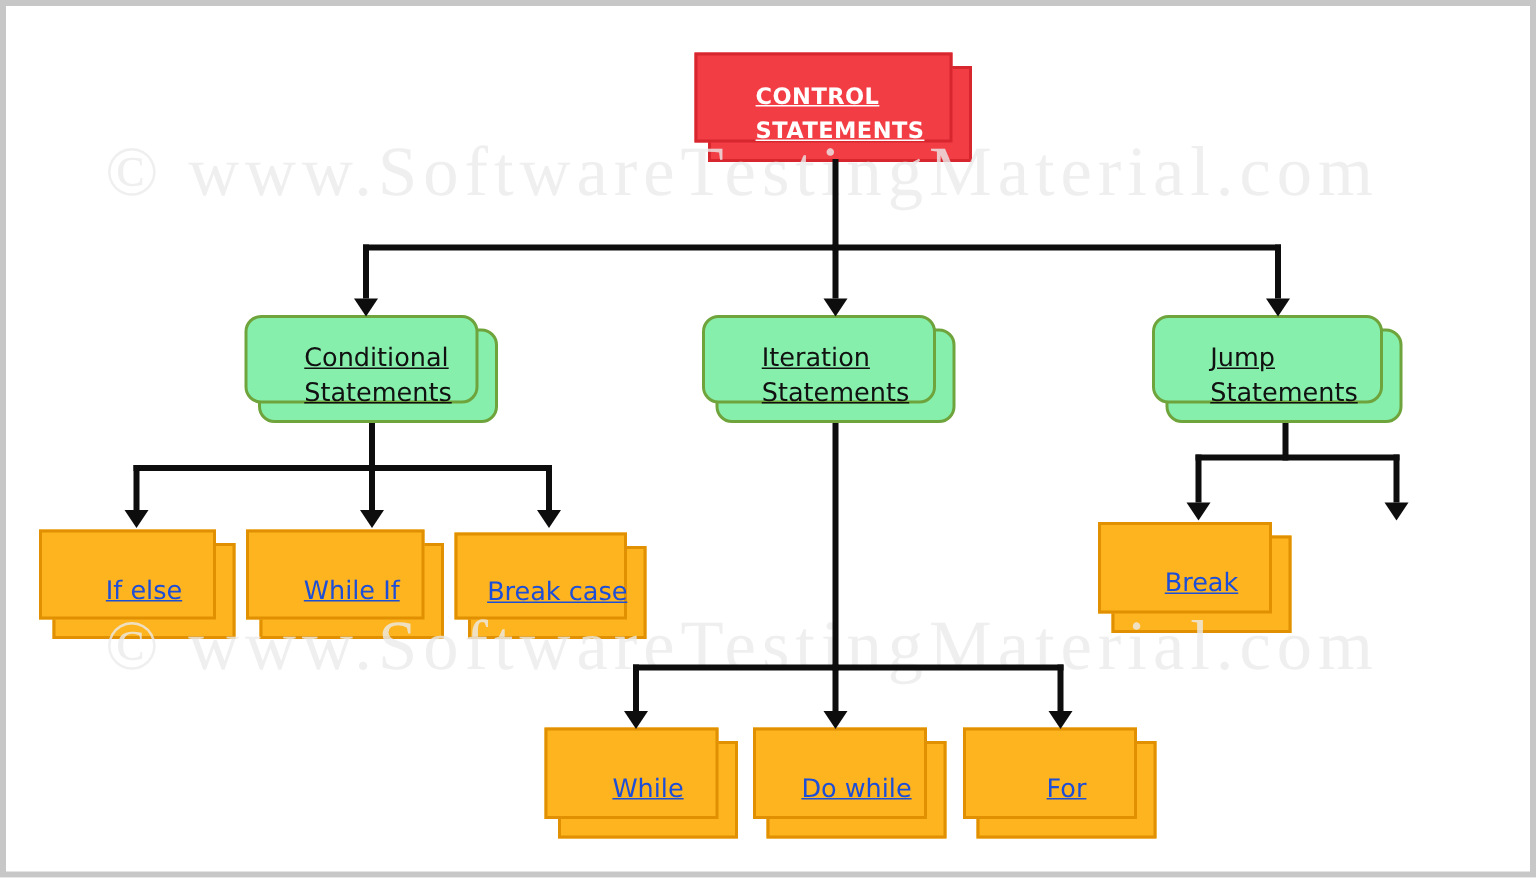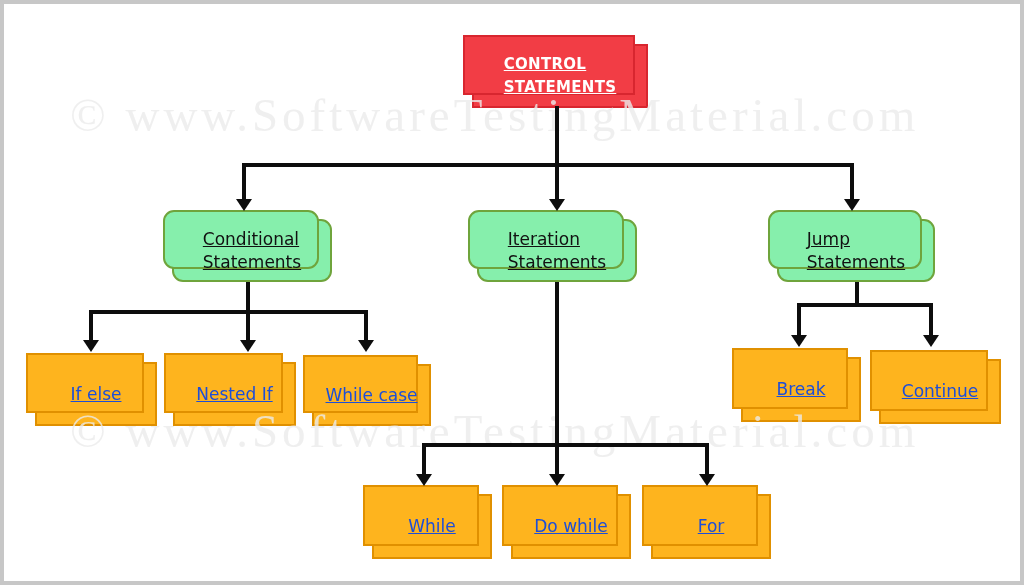--- a/index.html
+++ b/index.html
@@ -105,41 +105,38 @@
   </div>
   <div class="node green" id="n-jump">
     <span class="label">Jump
 Statements</span>
   </div>
 
   <div class="node orange" id="n-ifelse">
     <span class="label">If else</span>
   </div>
   <div class="node orange" id="n-nestedif">
-    <span class="label">Nested If</span>
+    <span class="label">While If</span>
   </div>
   <div class="node orange" id="n-switchcase">
-    <span class="label">While case</span>
+    <span class="label">Break case</span>
   </div>
 
   <div class="node orange" id="n-while">
     <span class="label">While</span>
   </div>
   <div class="node orange" id="n-for">
     <span class="label">For</span>
   </div>
   <div class="node orange" id="n-dowhile">
     <span class="label">Do while</span>
   </div>
 
   <div class="node orange" id="n-break">
     <span class="label">Break</span>
-  </div>
-  <div class="node orange" id="n-continue">
-    <span class="label">Continue</span>
   </div>
 
   <div class="v" style="left:551px;top:102px;height:61px;"></div>
   <div class="h" style="left:238px;top:159px;width:612px;"></div>
   <div class="v" style="left:238px;top:159px;height:36px;"></div>
   <div class="arrow" style="left:232px;top:195px;"></div>
   <div class="v" style="left:551px;top:159px;height:36px;"></div>
   <div class="arrow" style="left:545px;top:195px;"></div>
   <div class="v" style="left:846px;top:159px;height:36px;"></div>
   <div class="arrow" style="left:840px;top:195px;"></div>

